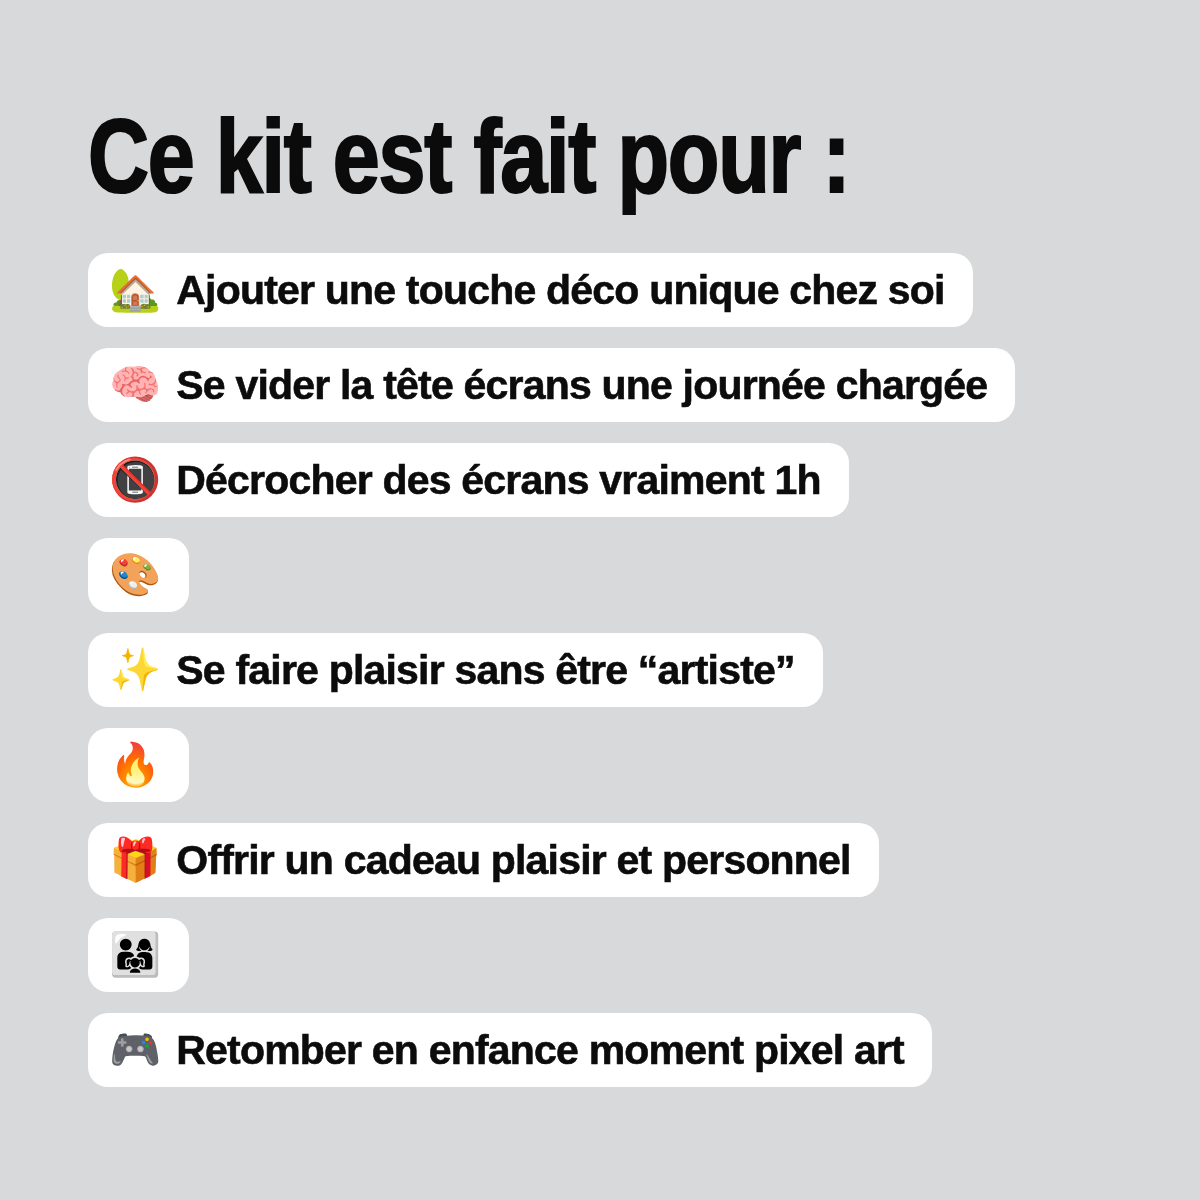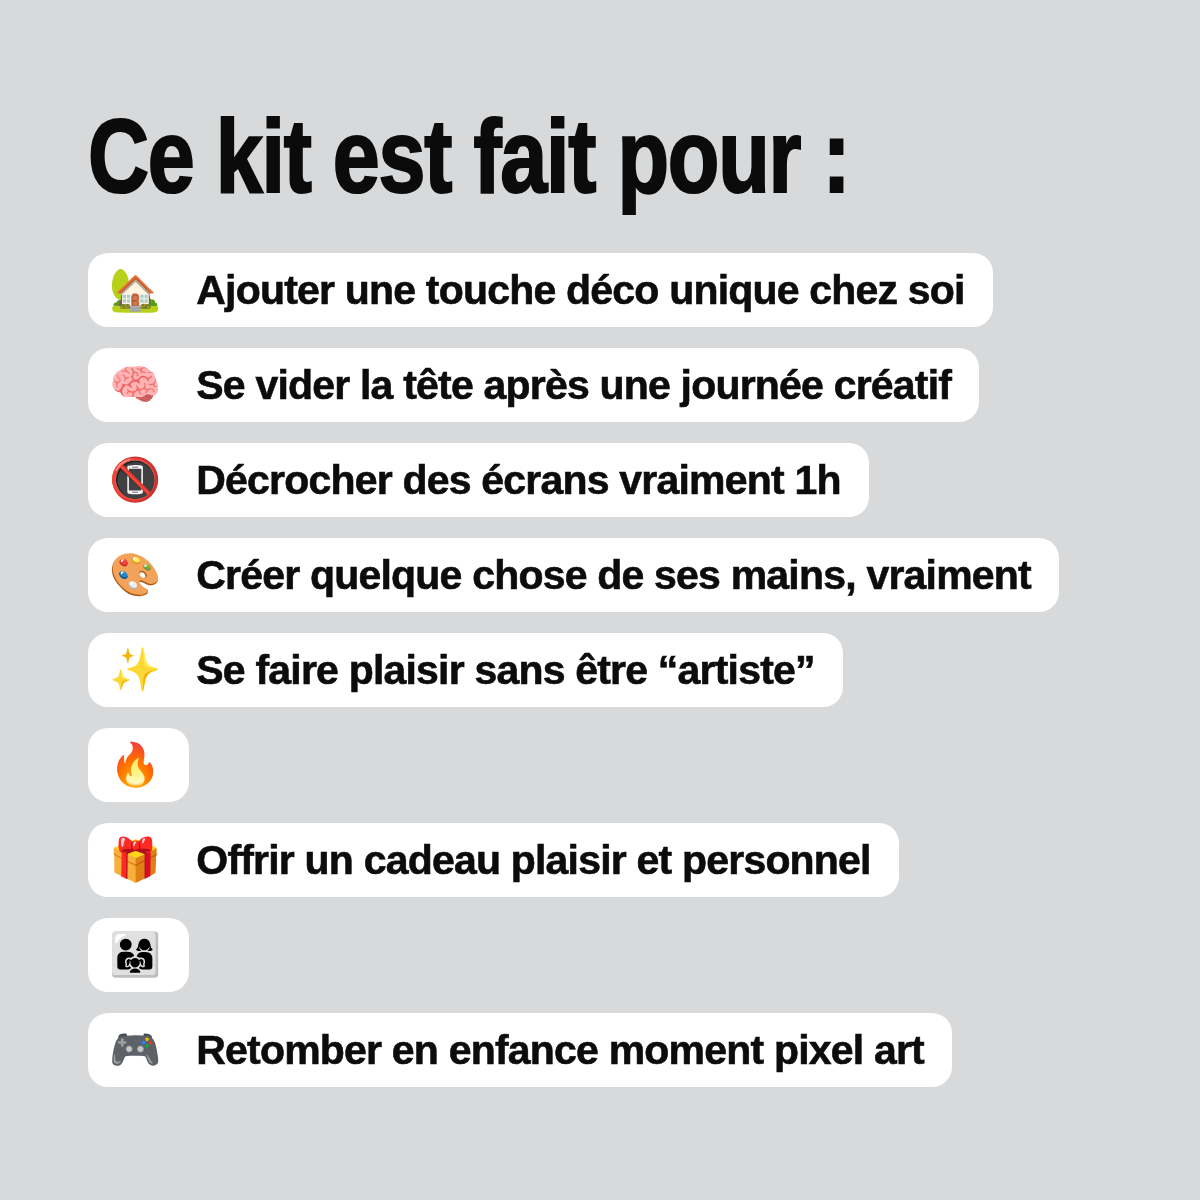--- a/index.html
+++ b/index.html
@@ -52,46 +52,44 @@
     line-height: 1;
     flex: 0 0 auto;
   }
   .label {
     color: #0c0c0c;
     font-size: 41px;
     font-weight: 700;
     letter-spacing: -0.8px;
     line-height: 1;
     white-space: nowrap;
-    margin-left: 20px;
     -webkit-text-stroke: 0.6px #0c0c0c;
   }
 </style>
 </head>
 <body>
 
 <main class="page">
   <h1 class="title">Ce kit est fait pour :</h1>
 
   <ul class="benefits">
       <li class="card">
     <span class="emoji">🏡</span>
     <span class="label">Ajouter une touche déco unique chez soi</span>
   </li>
       <li class="card">
     <span class="emoji">🧠</span>
-    <span class="label">Se vider la tête après une journée créatif</span>
+    <span class="label">Se vider la tête écrans une journée chargée</span>
   </li>
       <li class="card">
     <span class="emoji">📵</span>
     <span class="label">Décrocher des écrans vraiment 1h</span>
   </li>
       <li class="card">
     <span class="emoji">🎨</span>
-    <span class="label">Créer quelque chose de ses mains, vraiment</span>
   </li>
       <li class="card">
     <span class="emoji">✨</span>
     <span class="label">Se faire plaisir sans être “artiste”</span>
   </li>
       <li class="card">
     <span class="emoji">🔥</span>
   </li>
       <li class="card">
     <span class="emoji">🎁</span>

